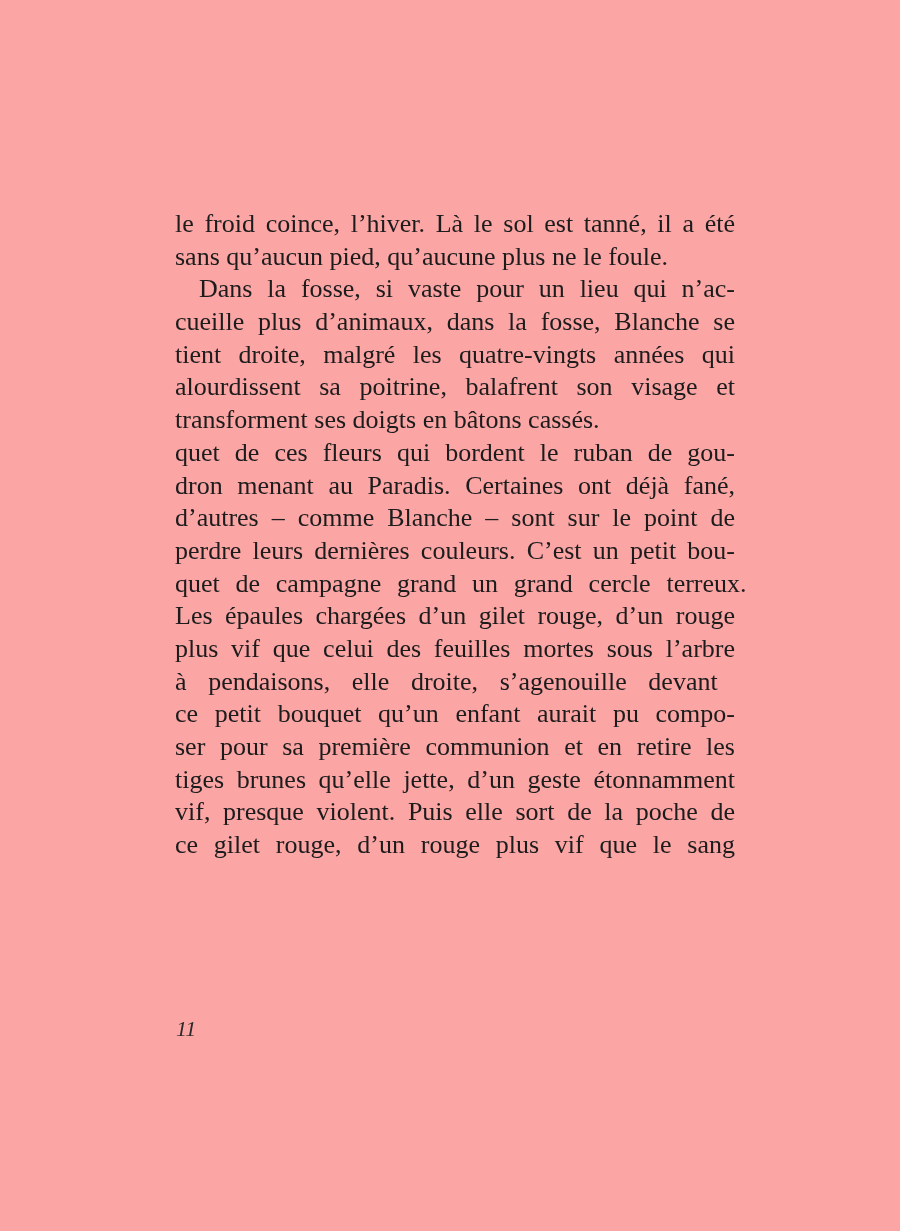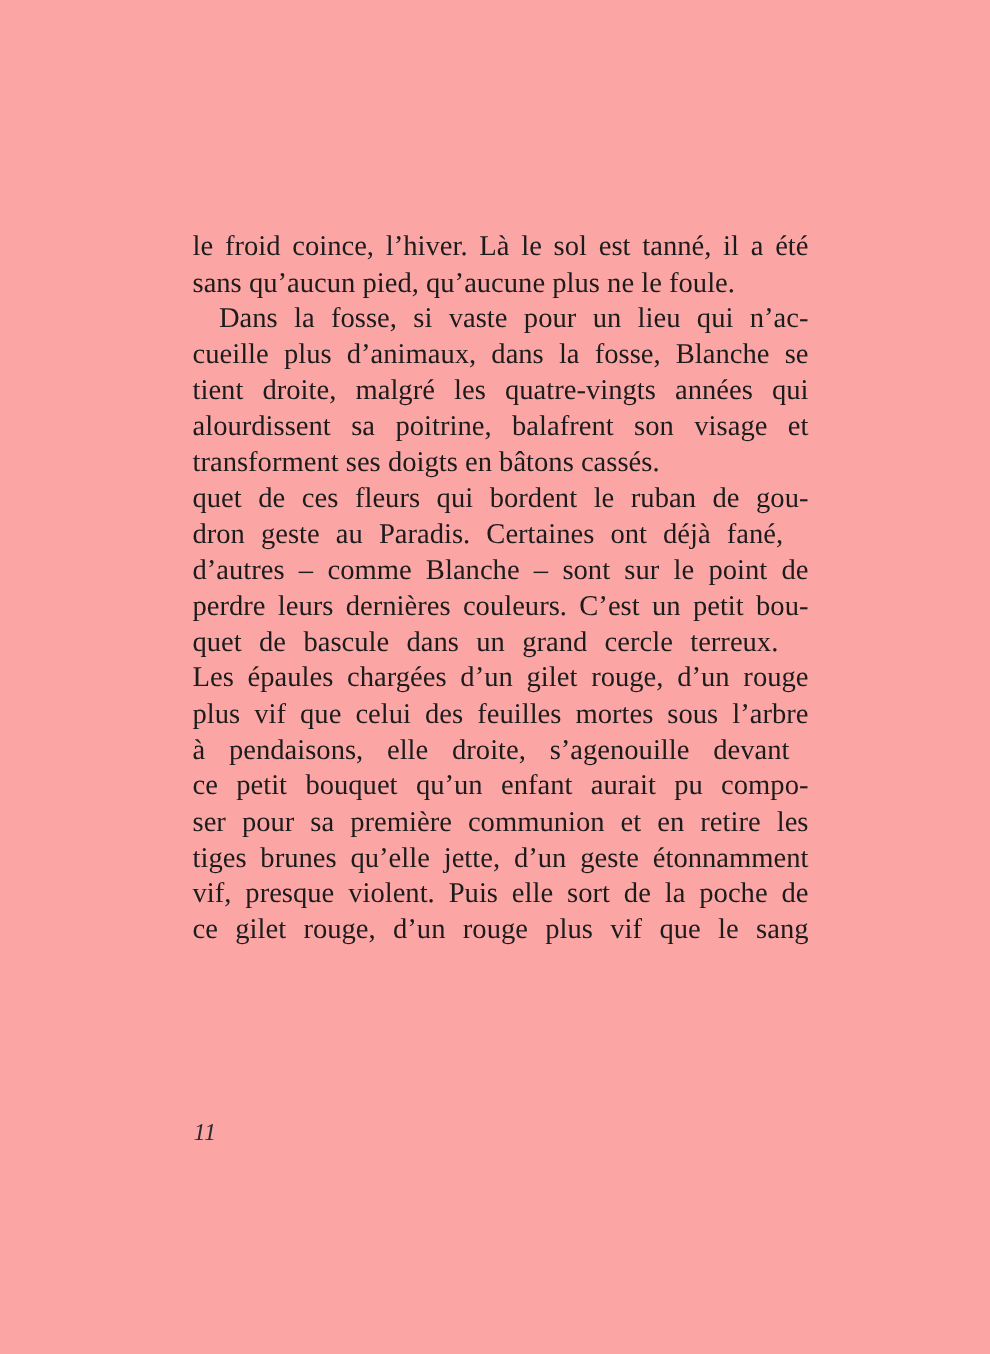--- a/index.html
+++ b/index.html
@@ -51,24 +51,24 @@
 <div class="page">
   <div class="text-block" id="text-block">
       <div class="line"><span class="line-text" style="word-spacing: 4.17898px;">le froid coince, l’hiver. Là le sol est tanné, il a été</span></div>
       <div class="line"><span class="line-text">sans qu’aucun pied, qu’aucune plus ne le foule.</span></div>
       <div class="line indent"><span class="line-text" style="word-spacing: 8.36979px;">Dans la fosse, si vaste pour un lieu qui n’ac-</span></div>
       <div class="line"><span class="line-text" style="word-spacing: 7.28125px;">cueille plus d’animaux, dans la fosse, Blanche se</span></div>
       <div class="line"><span class="line-text" style="word-spacing: 10.9036px;">tient droite, malgré les quatre-vingts années qui</span></div>
       <div class="line"><span class="line-text" style="word-spacing: 12.1042px;">alourdissent sa poitrine, balafrent son visage et</span></div>
       <div class="line"><span class="line-text">transforment ses doigts en bâtons cassés.</span></div>
       <div class="line"><span class="line-text" style="word-spacing: 8.55382px;">quet de ces fleurs qui bordent le ruban de gou-</span></div>
-      <div class="line"><span class="line-text" style="word-spacing: 8.11161px;">dron geste au Paradis. Certaines ont déjà fané,</span></div>
+      <div class="line"><span class="line-text" style="word-spacing: 8.11161px;">dron menant au Paradis. Certaines ont déjà fané,</span></div>
       <div class="line"><span class="line-text" style="word-spacing: 6.46354px;">d’autres – comme Blanche – sont sur le point de</span></div>
       <div class="line"><span class="line-text" style="word-spacing: 4.70759px;">perdre leurs dernières couleurs. C’est un petit bou-</span></div>
-      <div class="line"><span class="line-text" style="word-spacing: 9.25446px;">quet de bascule dans un grand cercle terreux.</span></div>
+      <div class="line"><span class="line-text" style="word-spacing: 9.25446px;">quet de campagne grand un grand cercle terreux.</span></div>
       <div class="line"><span class="line-text" style="word-spacing: 6.01339px;">Les épaules chargées d’un gilet rouge, d’un rouge</span></div>
       <div class="line"><span class="line-text" style="word-spacing: 6.2793px;">plus vif que celui des feuilles mortes sous l’arbre</span></div>
       <div class="line"><span class="line-text" style="word-spacing: 15.1094px;">à pendaisons, elle droite, s’agenouille devant</span></div>
       <div class="line"><span class="line-text" style="word-spacing: 10.1719px;">ce petit bouquet qu’un enfant aurait pu compo-</span></div>
       <div class="line"><span class="line-text" style="word-spacing: 8.0918px;">ser pour sa première communion et en retire les</span></div>
       <div class="line"><span class="line-text" style="word-spacing: 6.09115px;">tiges brunes qu’elle jette, d’un geste étonnamment</span></div>
       <div class="line"><span class="line-text" style="word-spacing: 6.1441px;">vif, presque violent. Puis elle sort de la poche de</span></div>
       <div class="line"><span class="line-text" style="word-spacing: 9.27431px;">ce gilet rouge, d’un rouge plus vif que le sang</span></div>
     </div>
   <div class="page-number">11</div>

